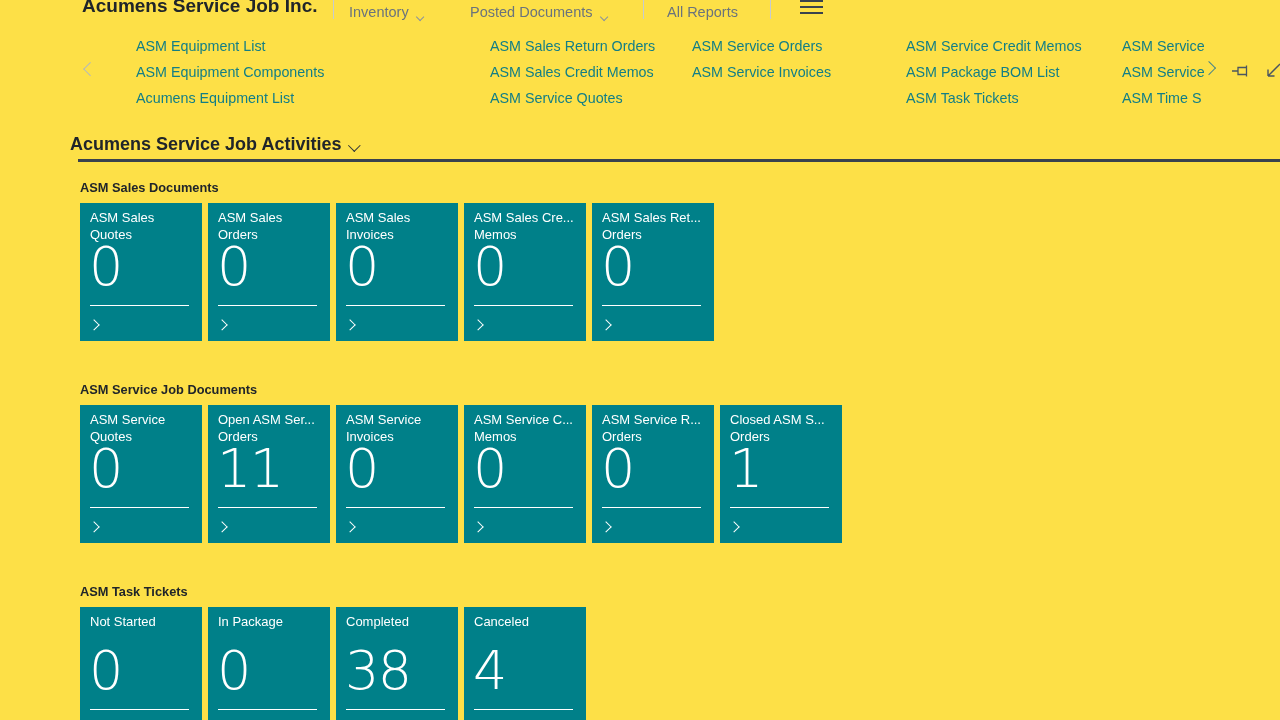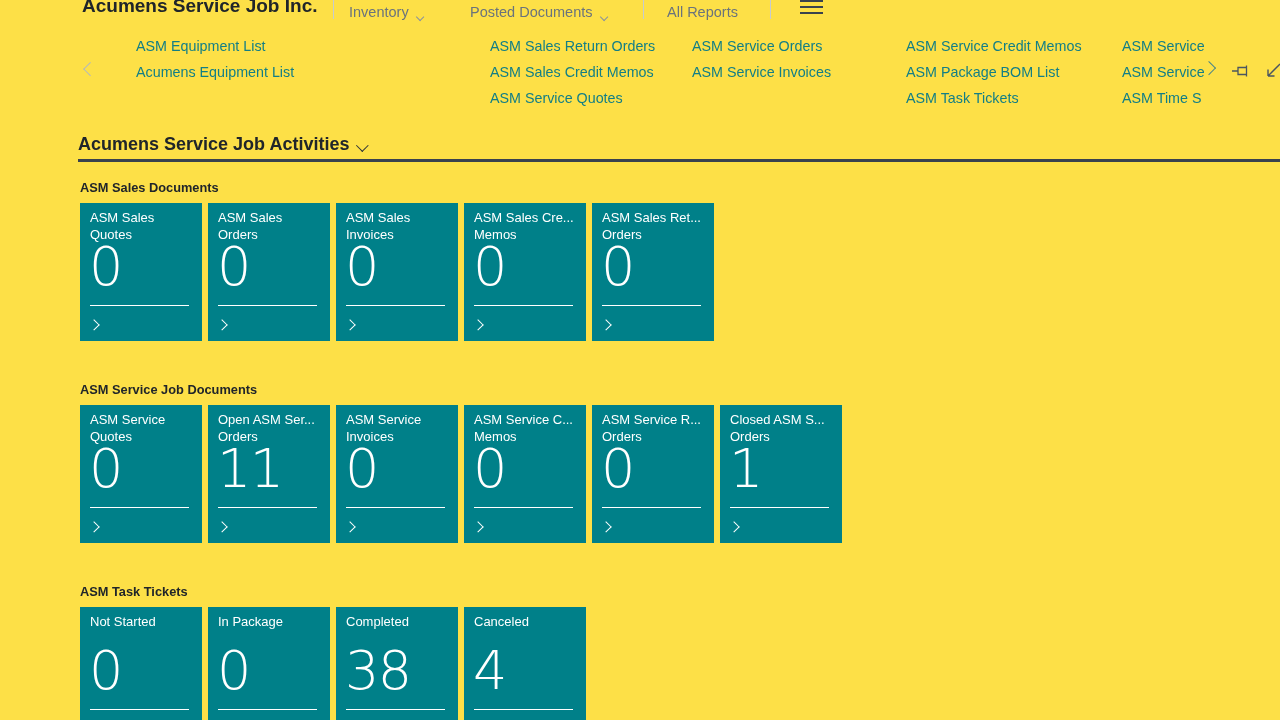--- a/index.html
+++ b/index.html
@@ -60,21 +60,21 @@
   .link-col { position: absolute; top: 0; white-space: nowrap; }
   .nav-link {
     display: block; height: 26px; line-height: 26px;
     font-size: 14.3px; color: var(--link, #127e86);
     text-decoration: none; cursor: pointer;
   }
   .icon-btn { position: absolute; cursor: pointer; }
 
   
   .act-head {
-    position: absolute; left: 78px; top: 134px;
+    position: absolute; left: 70px; top: 134px;
     display: flex; align-items: center; gap: 9px; cursor: pointer;
   }
   .act-head h2 { font-size: 18px; font-weight: 700; color: var(--heading-text, #20252a); white-space: nowrap; }
   .act-head .chev { color: #2b3138; padding: 3.8px; border-width: 0 1.4px 1.4px 0; margin-top: 2px; }
   .rule {
     position: absolute; left: 78px; right: 0; top: 159px; height: 3px;
     background: var(--divider, #39424e);
   }
 
   .group { position: absolute; left: 80px; white-space: nowrap; }
@@ -129,20 +129,21 @@
         <i></i>
         <i></i>
       </div>
   </header>
 
   <div>
     <span class="chev chev-left car-chev-left"></span>
     <div class="links-wrap">
         <div class="link-col" style="left: 0px; margin-left: 36px;">
           <a class="nav-link">ASM Equipment List</a>
+          <a class="nav-link">ASM Equipment Components</a>
           <a class="nav-link">Acumens Equipment List</a>
         </div>
         <div class="link-col" style="left: 390px;">
           <a class="nav-link">ASM Sales Return Orders</a>
           <a class="nav-link">ASM Sales Credit Memos</a>
           <a class="nav-link">ASM Service Quotes</a>
         </div>
         <div class="link-col" style="left: 592px;">
           <a class="nav-link">ASM Service Orders</a>
           <a class="nav-link">ASM Service Invoices</a>

